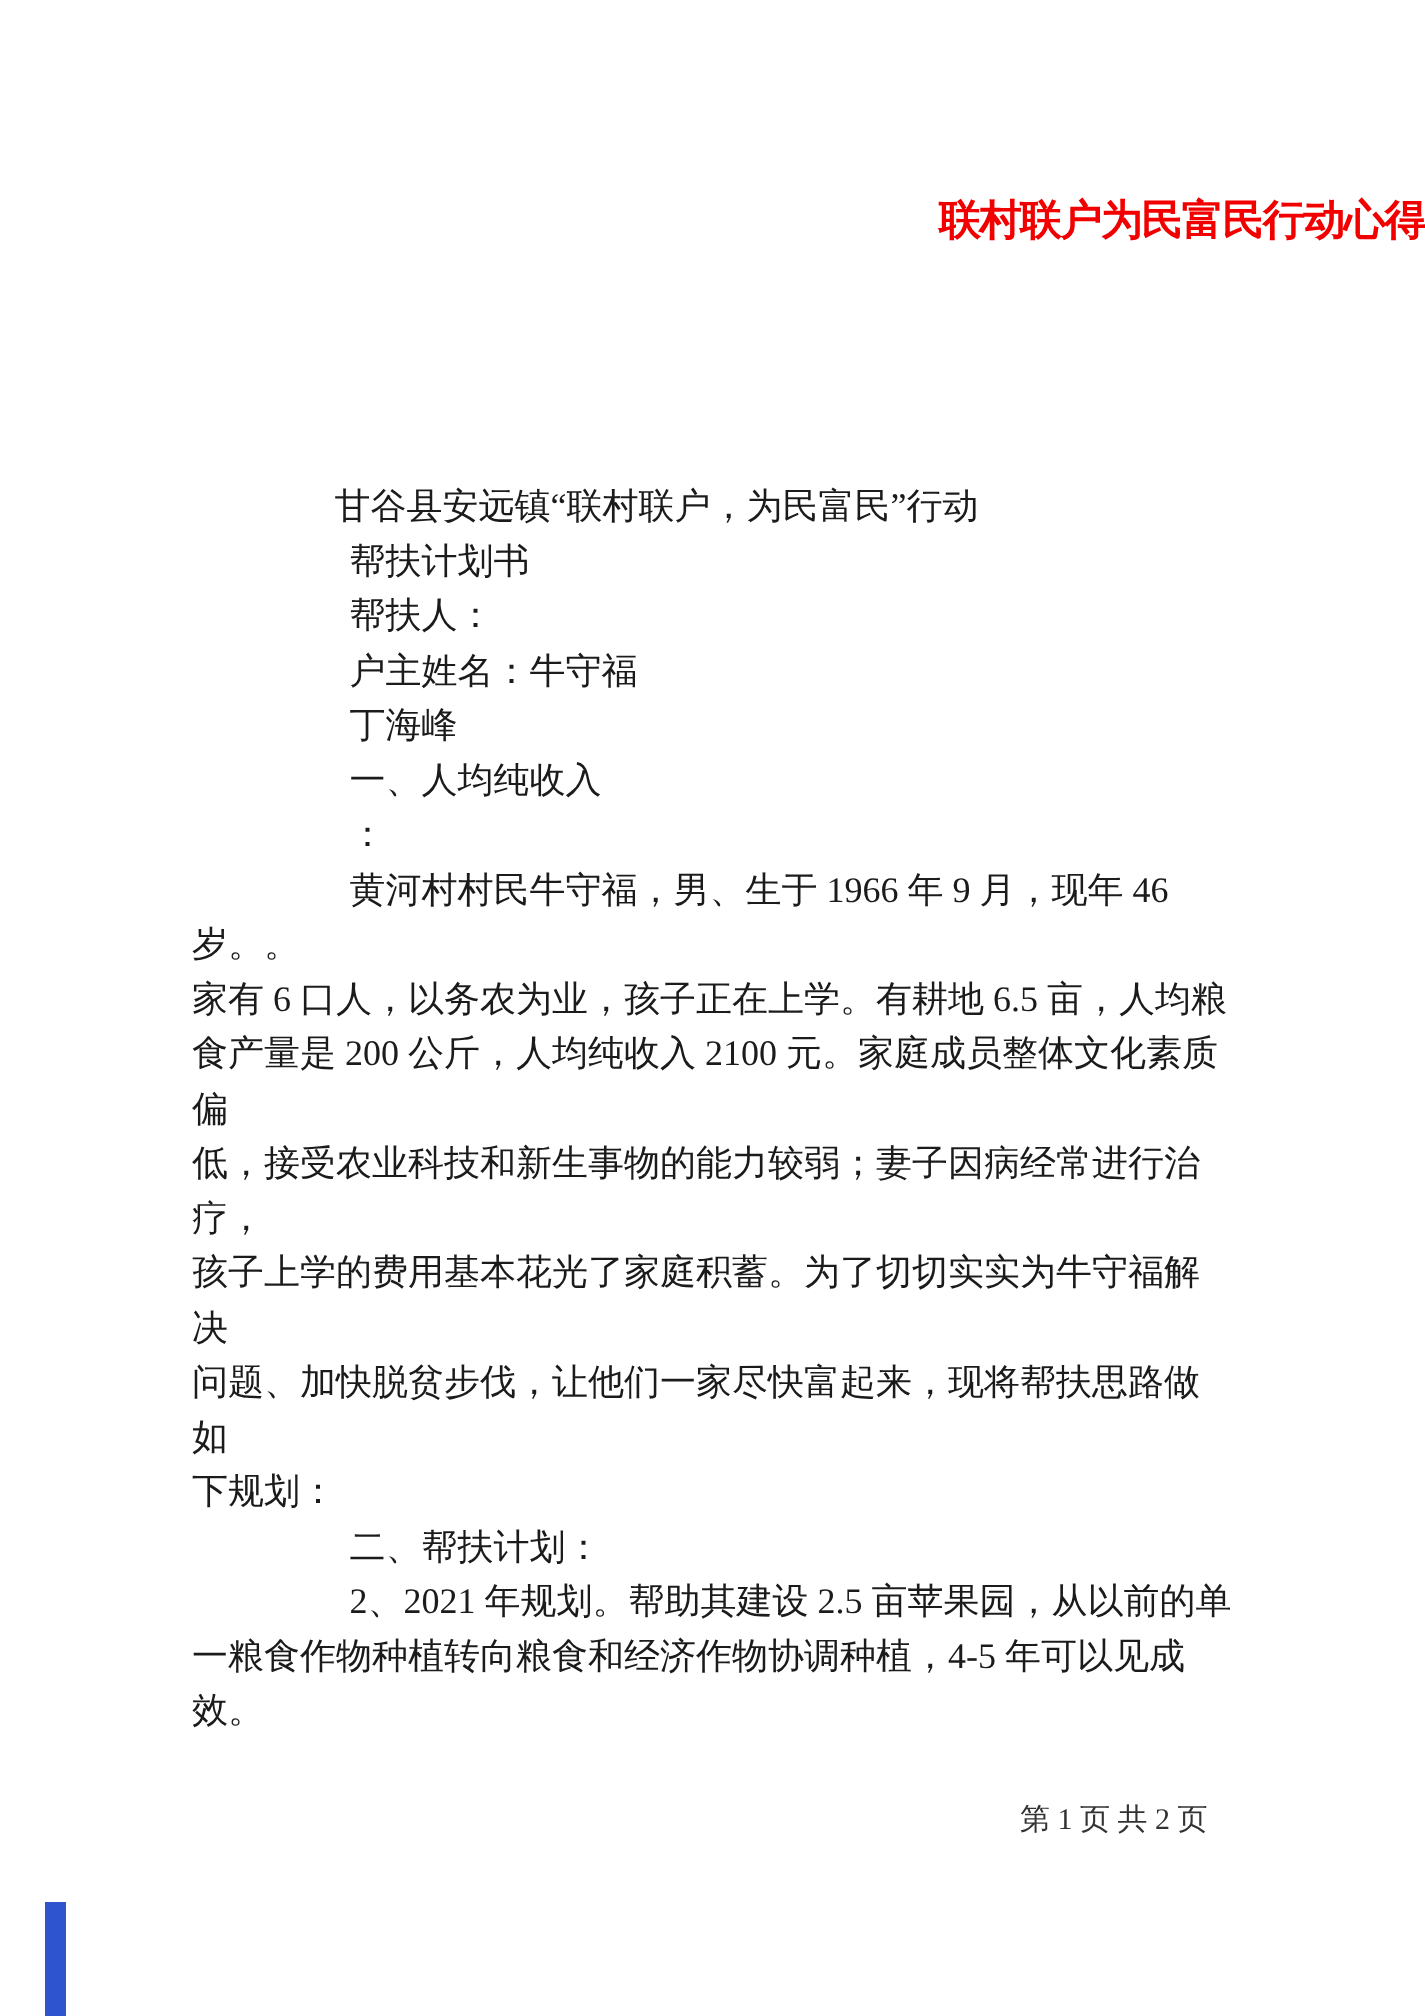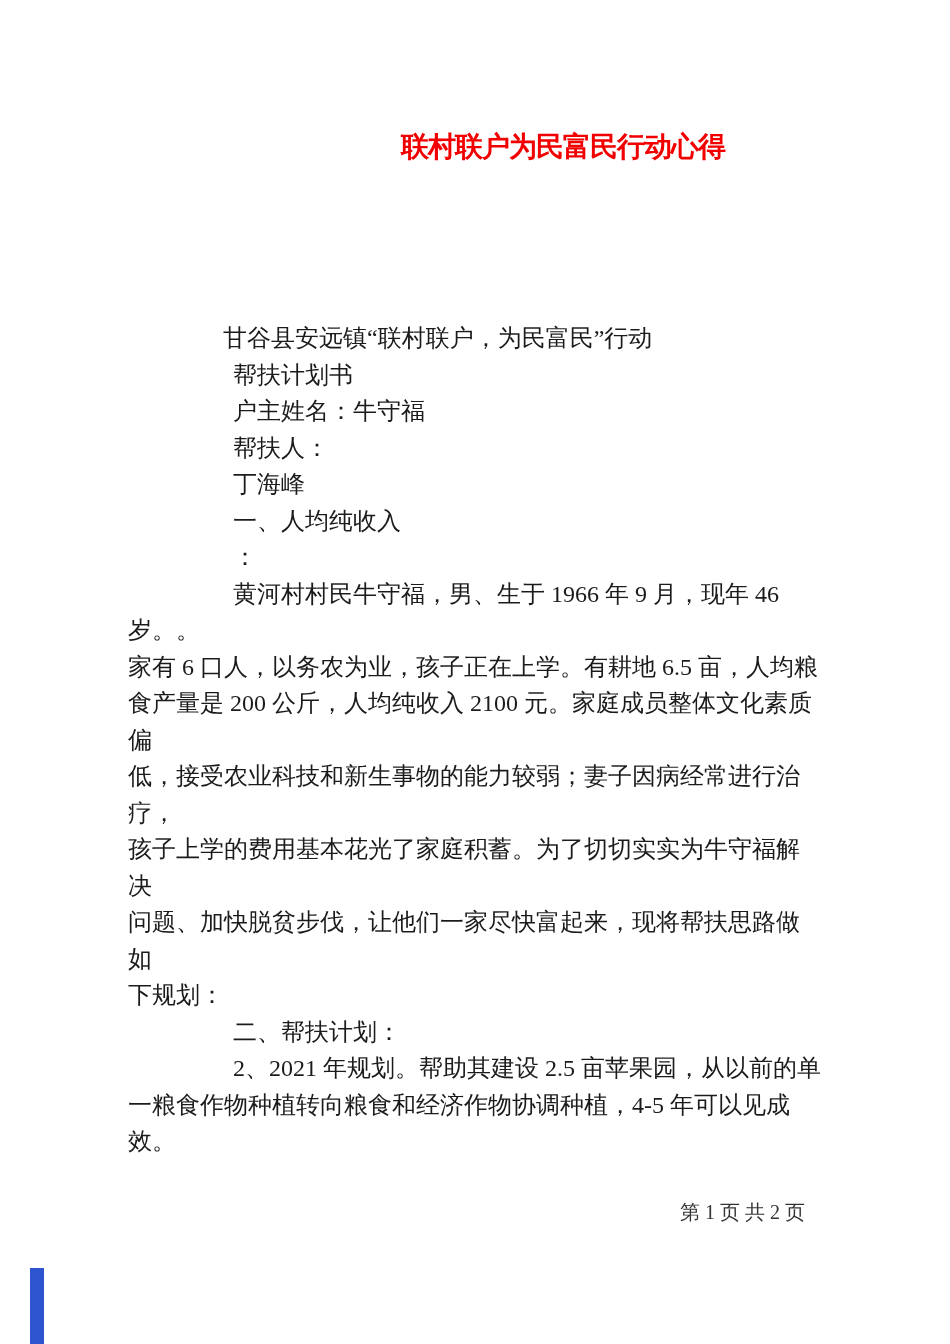--- a/index.html
+++ b/index.html
@@ -12,21 +12,21 @@
     overflow: hidden;
     font-family: "Liberation Serif", "DejaVu Serif", serif;
     color: #1b1b1b;
   }
   .doc-title {
     position: absolute;
     top: 128px;
     left: 0;
     width: 950px;
     padding-left: 176px;   
-    text-align: center;
+    text-align: right;
     font-size: 28px;
     font-weight: bold;
     letter-spacing: -1px;
     white-space: nowrap;
   }
   .content {
     position: absolute;
     left: 128px;
     top: 320px;
     width: 694px;
@@ -58,22 +58,22 @@
 </head>
 <body>
 
 <div class="page">
 
   <div class="doc-title" style="color: rgb(242, 0, 0);">联村联户为民富民行动心得</div>
 
   <div class="content">
     <p class="para first-para">甘谷县安远镇“联村联户，为民富民”行动</p>
     <p class="para">帮扶计划书</p>
+    <p class="para">帮扶人：</p>
     <p class="para">户主姓名：牛守福</p>
-    <p class="para">帮扶人：</p>
     <p class="para">丁海峰</p>
     <p class="para">一、人均纯收入</p>
     <p class="para">：</p>
     <p class="para">黄河村村民牛守福，男、生于 1966 年 9 月，现年 46 岁。。
 家有 6 口人，以务农为业，孩子正在上学。有耕地 6.5 亩，人均粮
 食产量是 200 公斤，人均纯收入 2100 元。家庭成员整体文化素质偏
 低，接受农业科技和新生事物的能力较弱；妻子因病经常进行治疗，
 孩子上学的费用基本花光了家庭积蓄。为了切切实实为牛守福解决
 问题、加快脱贫步伐，让他们一家尽快富起来，现将帮扶思路做如
 下规划：</p>

